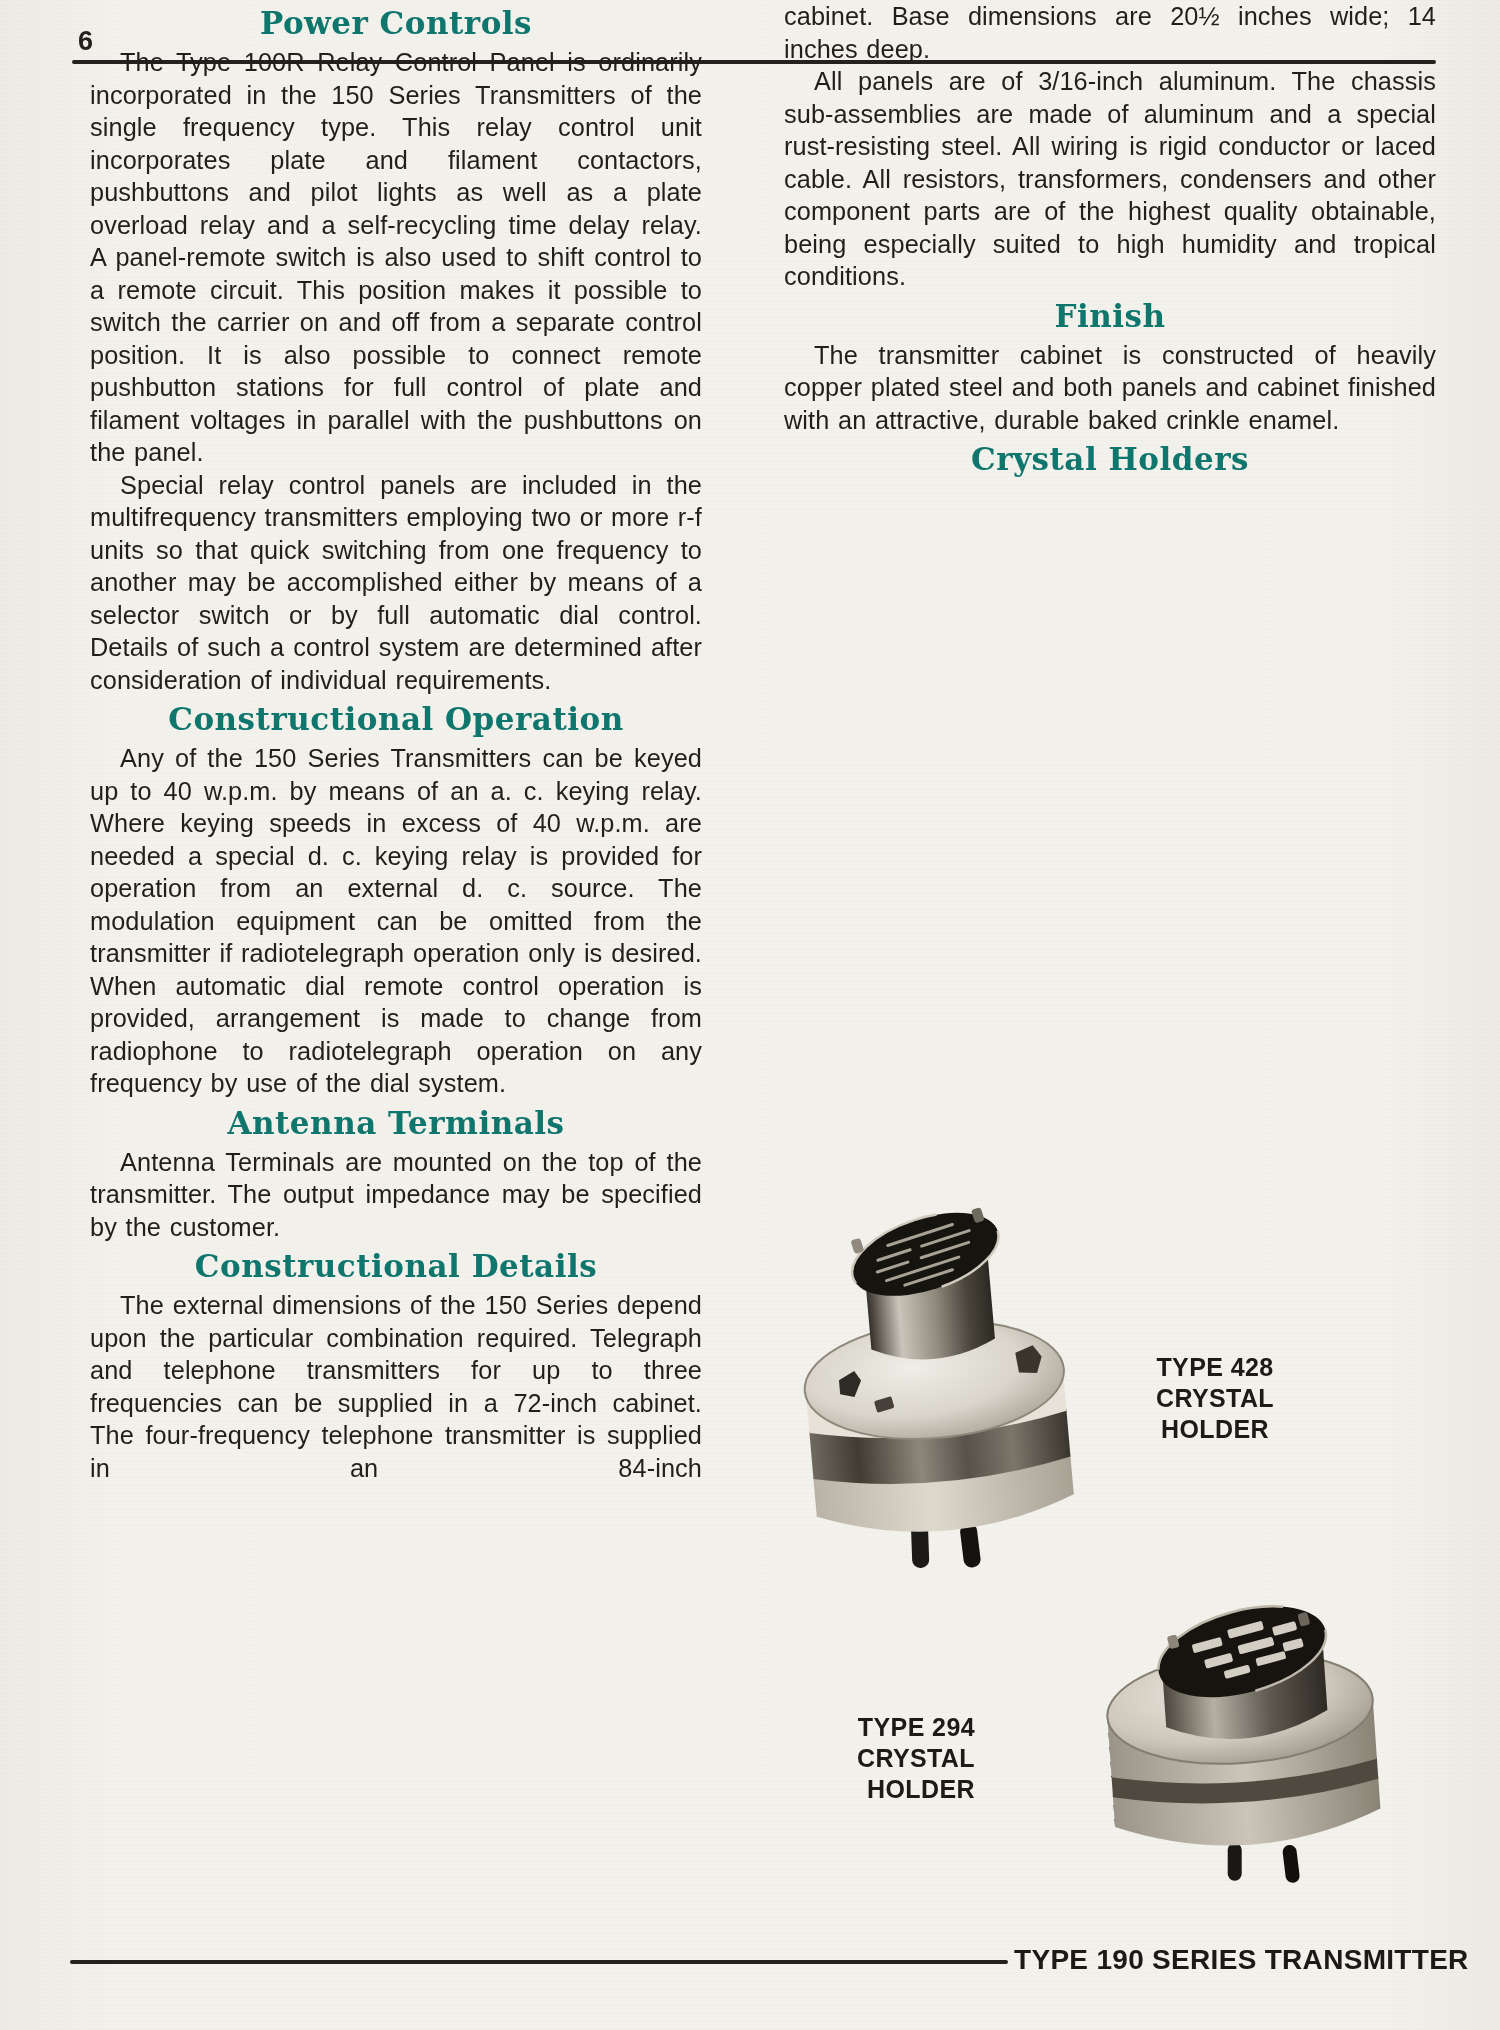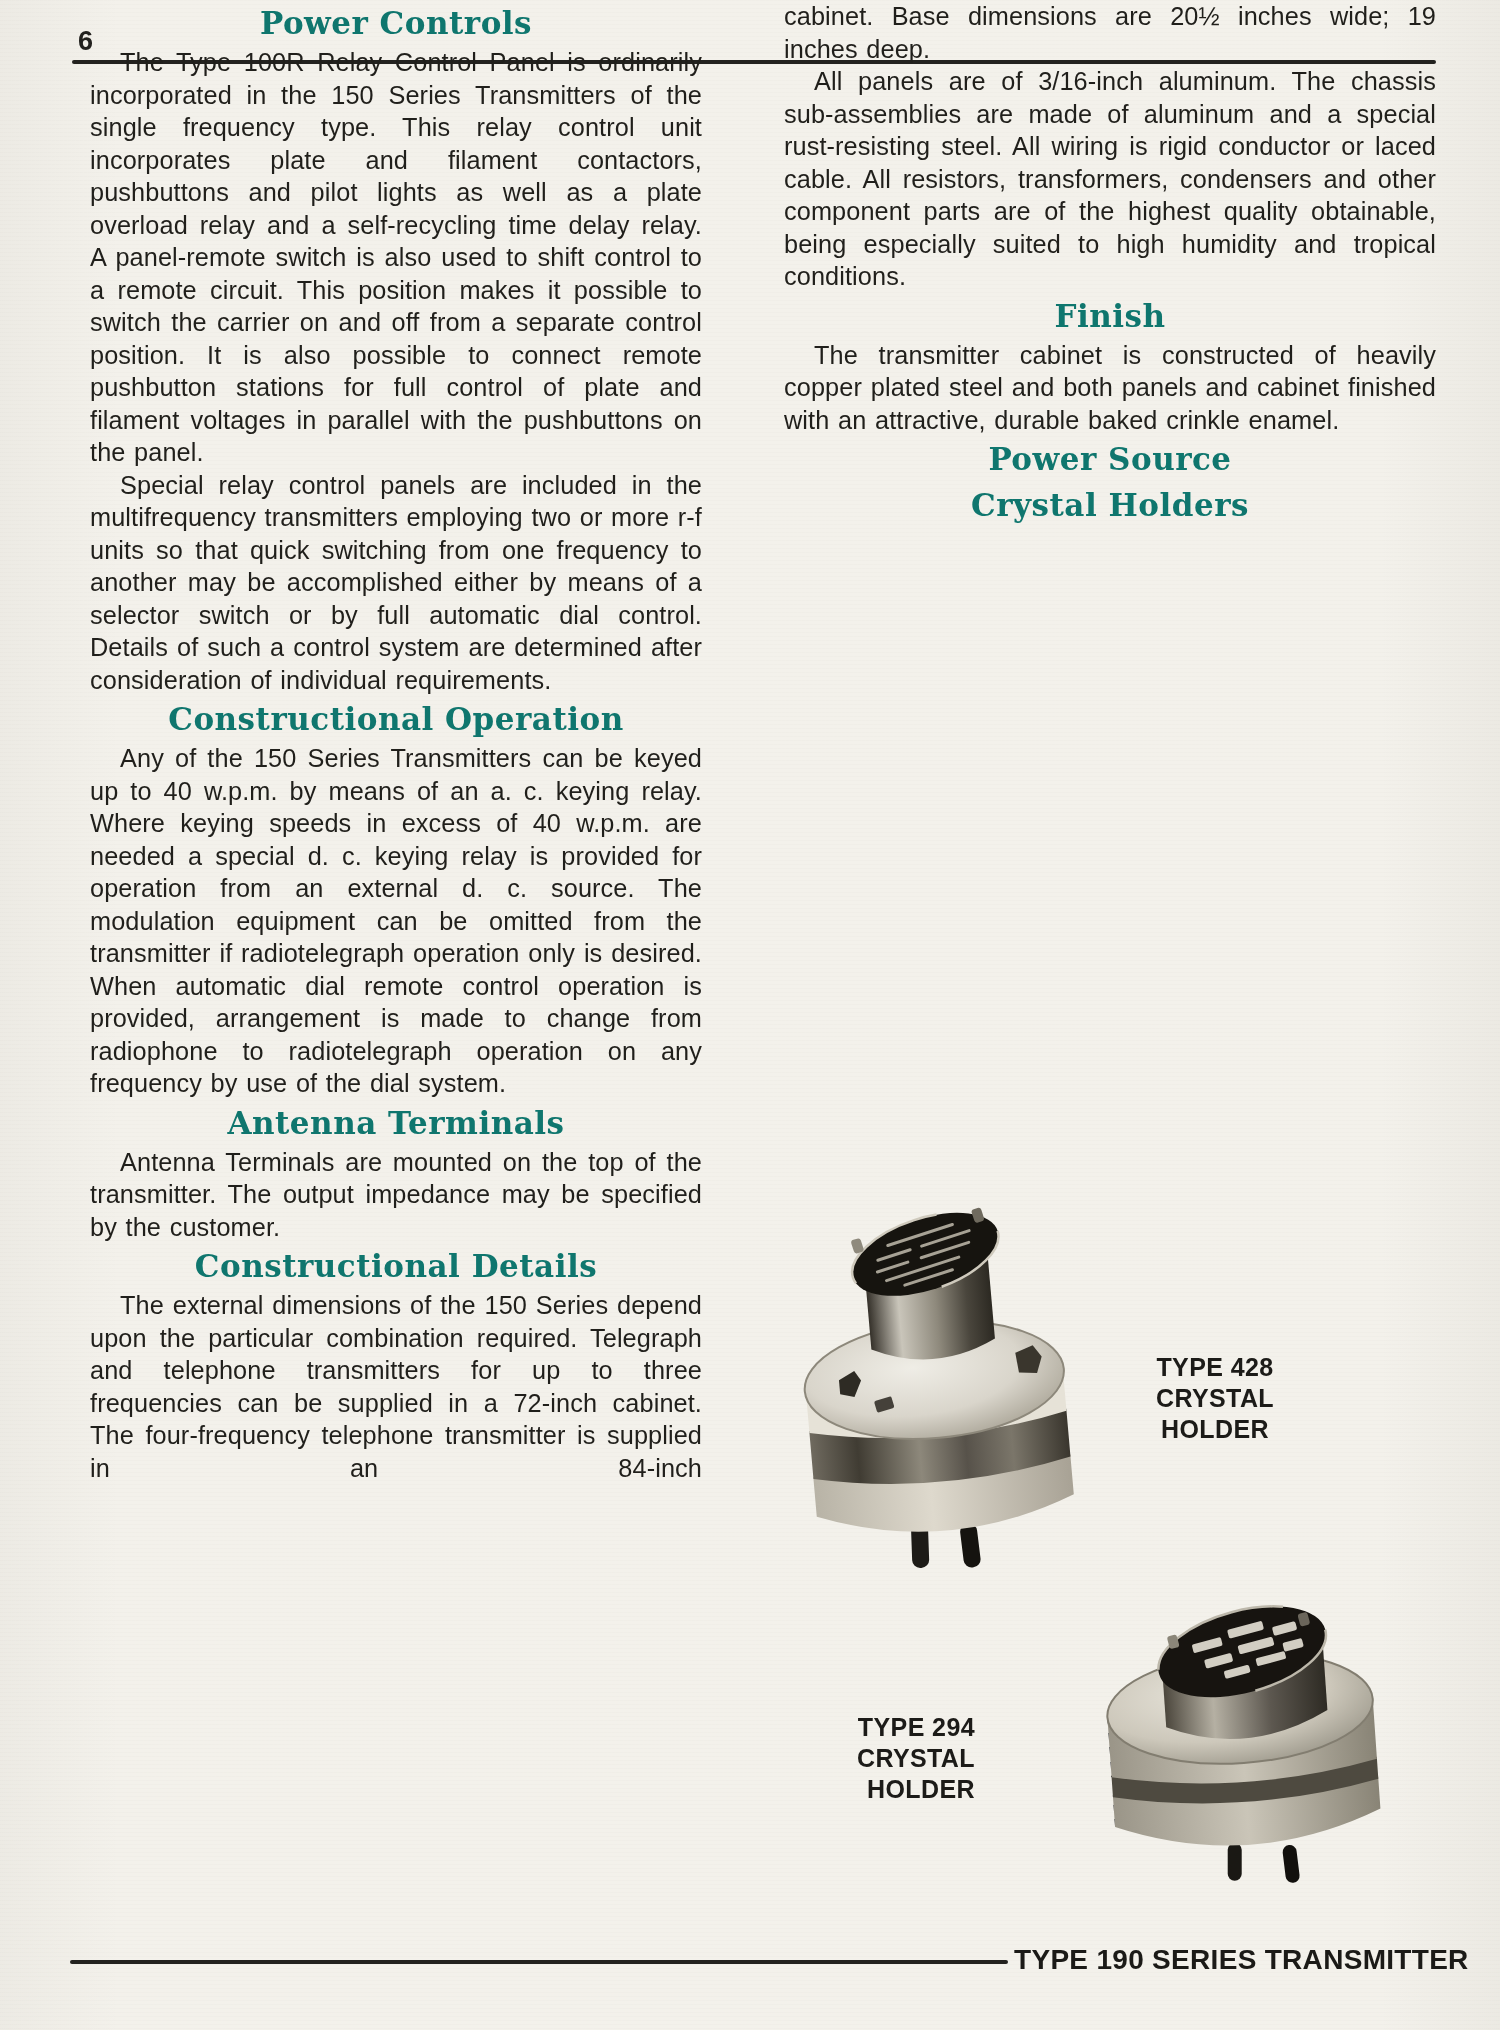--- a/index.html
+++ b/index.html
@@ -93,27 +93,26 @@
   <p class="para lc-p3">Any of the 150 Series Transmitters can be keyed up to 40 w.p.m. by means of an a. c. keying relay. Where keying speeds in excess of 40 w.p.m. are needed a special d. c. keying relay is provided for operation from an external d. c. source. The modulation equipment can be omitted from the transmitter if radiotelegraph operation only is desired. When automatic dial remote control operation is provided, arrangement is made to change from radiophone to radiotelegraph operation on any frequency by use of the dial system.</p>
 
   <h2 class="head lc-h3">Antenna Terminals</h2>
   <p class="para lc-p4">Antenna Terminals are mounted on the top of the transmitter. The output impedance may be specified by the customer.</p>
 
   <h2 class="head lc-h4">Constructional Details</h2>
   <p class="para lc-p5 runover">The external dimensions of the 150 Series depend upon the particular combination required. Telegraph and telephone transmitters for up to three frequencies can be supplied in a 72-inch cabinet. The four-frequency telephone transmitter is supplied in an 84-inch</p>
 </div>
 
 <div class="col col-right">
-  <p class="para noindent rc-p0">cabinet. Base dimensions are 20½ inches wide; 19 inches deep.</p>
+  <p class="para noindent rc-p0">cabinet. Base dimensions are 20½ inches wide; 14 inches deep.</p>
   <p class="para rc-p1">All panels are of 3/16-inch aluminum. The chassis sub-assemblies are made of aluminum and a special rust-resisting steel. All wiring is rigid conductor or laced cable. All resistors, transformers, condensers and other component parts are of the highest quality obtainable, being especially suited to high humidity and tropical conditions.</p>
 
   <h2 class="head rc-hf">Finish</h2>
   <p class="para rc-p2">The transmitter cabinet is constructed of heavily copper plated steel and both panels and cabinet finished with an attractive, durable baked crinkle enamel.</p>
 
-  <h2 class="head rc-hp">Power Source</h2>
 
   <h2 class="head rc-hc">Crystal Holders</h2>
 </div>
 
 <svg class="figure-photo" style="left:782px;top:1148px;" width="306" height="430" viewBox="0 0 306 430">
   <defs>
     <radialGradient id="topface292" cx="42%" cy="38%" r="75%">
       <stop offset="0%" stop-color="#efede6"></stop>
       <stop offset="55%" stop-color="#d9d5cb"></stop>
       <stop offset="85%" stop-color="#b2ada0"></stop>

